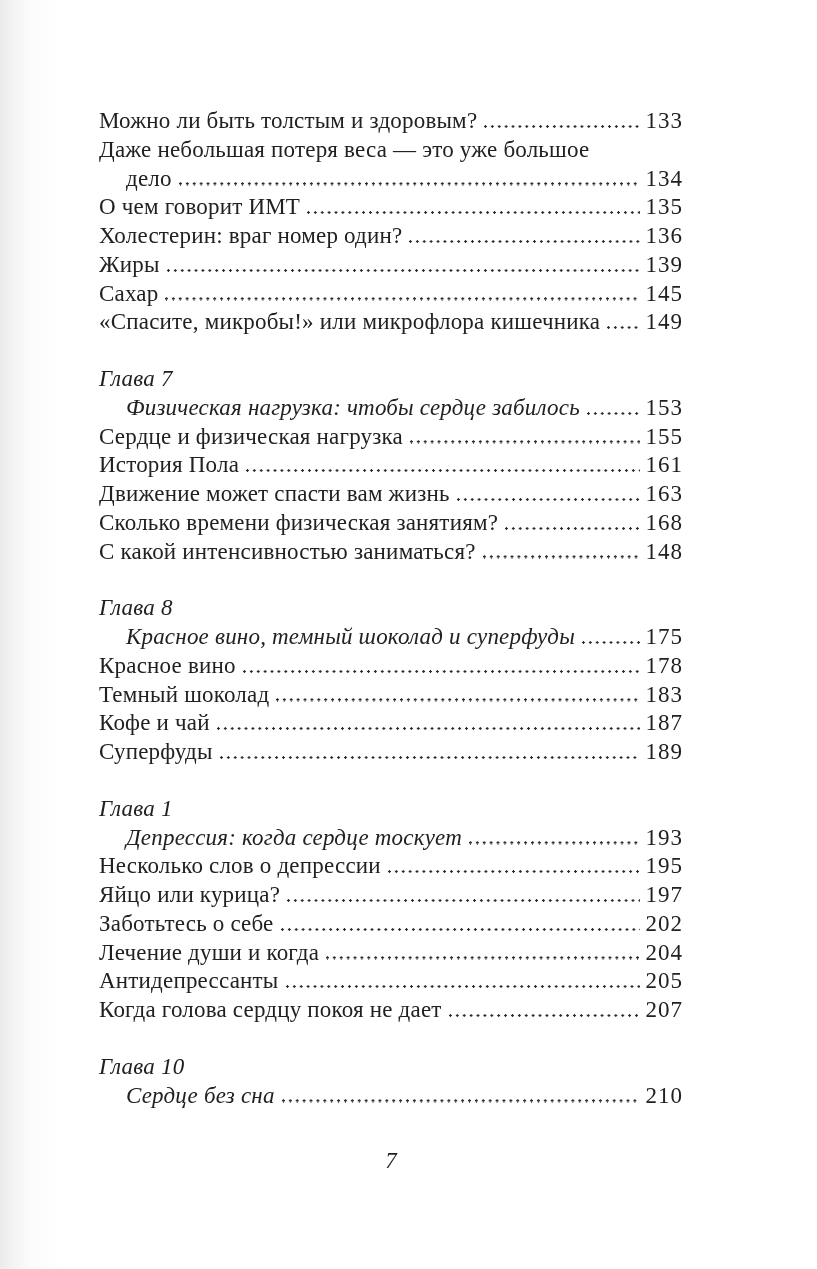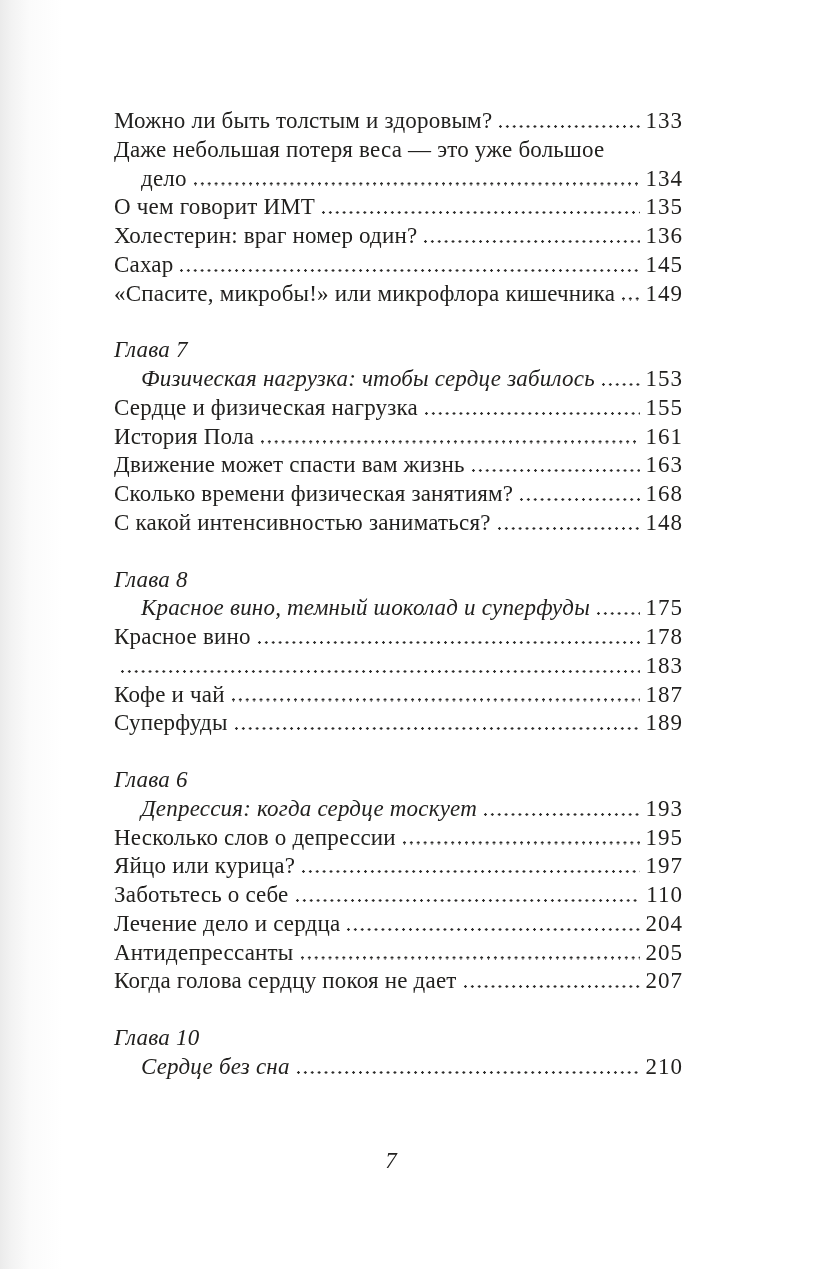--- a/index.html
+++ b/index.html
@@ -16,21 +16,21 @@
   
   .spine-shadow {
     position: absolute;
     top: 0; bottom: 0; left: 0;
     width: 120px;
     background: linear-gradient(90deg, #ebebeb 0px, #f3f3f3 12px, #fbfbfb 30px, #ffffff 62px);
     pointer-events: none;
   }
   .toc {
     position: absolute;
-    left: 114px;
+    left: 99px;
     right: 134px;
     top: 107px;
   }
   .row {
     display: flex;
     align-items: baseline;
     height: 28.75px;
     line-height: 28.75px;
     white-space: nowrap;
   }
@@ -84,20 +84,25 @@
           <span class="t">О чем говорит ИМТ</span>
           <span class="leader"></span>
           <span class="num">135</span>
         </div>
         <div class="row">
           <span class="t">Холестерин: враг номер один?</span>
           <span class="leader"></span>
           <span class="num">136</span>
         </div>
         <div class="row">
+          <span class="t">Жиры</span>
+          <span class="leader"></span>
+          <span class="num">139</span>
+        </div>
+        <div class="row">
           <span class="t">Сахар</span>
           <span class="leader"></span>
           <span class="num">145</span>
         </div>
         <div class="row">
           <span class="t">«Спасите, микробы!» или микрофлора кишечника</span>
           <span class="leader"></span>
           <span class="num">149</span>
         </div>
       </section>
@@ -144,60 +149,61 @@
           <span class="t ind">Красное вино, темный шоколад и суперфуды</span>
           <span class="leader"></span>
           <span class="num">175</span>
         </div>
         <div class="row">
           <span class="t">Красное вино</span>
           <span class="leader"></span>
           <span class="num">178</span>
         </div>
         <div class="row">
+          <span class="t">Темный шоколад</span>
           <span class="leader"></span>
           <span class="num">183</span>
         </div>
         <div class="row">
           <span class="t">Кофе и чай</span>
           <span class="leader"></span>
           <span class="num">187</span>
         </div>
         <div class="row">
           <span class="t">Суперфуды</span>
           <span class="leader"></span>
           <span class="num">189</span>
         </div>
       </section>
       <section class="toc-section">
         <div class="row chapter-label">
-          <span class="t">Глава 6</span>
+          <span class="t">Глава 1</span>
         </div>
         <div class="row chapter-title">
           <span class="t ind">Депрессия: когда сердце тоскует</span>
           <span class="leader"></span>
           <span class="num">193</span>
         </div>
         <div class="row">
           <span class="t">Несколько слов о депрессии</span>
           <span class="leader"></span>
           <span class="num">195</span>
         </div>
         <div class="row">
           <span class="t">Яйцо или курица?</span>
           <span class="leader"></span>
           <span class="num">197</span>
         </div>
         <div class="row">
           <span class="t">Заботьтесь о себе</span>
           <span class="leader"></span>
-          <span class="num">110</span>
-        </div>
-        <div class="row">
-          <span class="t">Лечение дело и сердца</span>
+          <span class="num">202</span>
+        </div>
+        <div class="row">
+          <span class="t">Лечение души и когда</span>
           <span class="leader"></span>
           <span class="num">204</span>
         </div>
         <div class="row">
           <span class="t">Антидепрессанты</span>
           <span class="leader"></span>
           <span class="num">205</span>
         </div>
         <div class="row">
           <span class="t">Когда голова сердцу покоя не дает</span>

